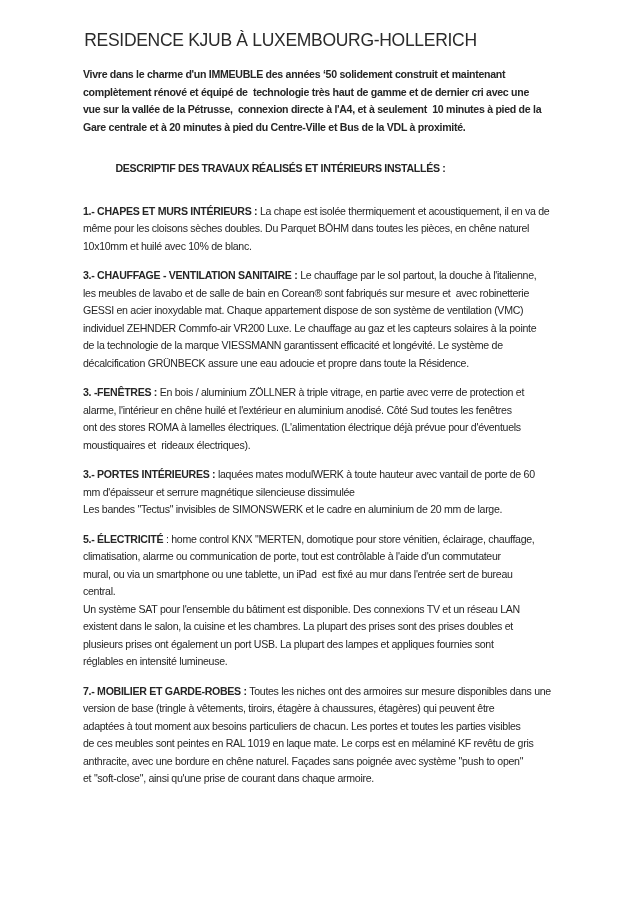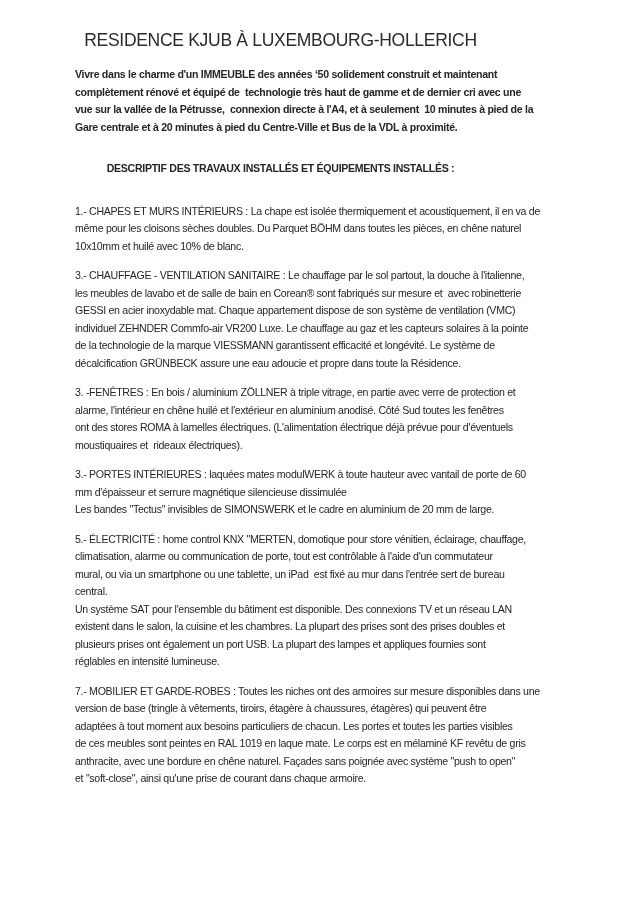--- a/index.html
+++ b/index.html
@@ -23,58 +23,58 @@
     margin: 0 0 14px 0;
     font-size: 17.5px;
     font-weight: 400;
     letter-spacing: -0.3px;
     line-height: 24px;
     text-align: center;
     color: #2b2b2b;
     white-space: pre;
   }
   .para {
-    margin: 0;
+    margin: 8px;
     font-size: 10.6px;
     line-height: 17.5px;
     letter-spacing: -0.3px;
     white-space: pre;
   }
   .intro {
     font-weight: 700;
     margin-bottom: 0;
   }
   .section-heading {
     font-weight: 700;
     text-align: center;
     margin: 24px 0 25px 0;
   }
   .section {
     margin-bottom: 12px;
   }
   .section-label {
-    font-weight: 400;
+    font-weight: 700;
   }
   .section-sep, .section-body {
     font-weight: 400;
   }
 </style>
 </head>
 <body>
 
 <div class="page">
 
   <h1 class="doc-title">RESIDENCE KJUB À LUXEMBOURG-HOLLERICH</h1>
 
   <p class="para intro">Vivre dans le charme d'un IMMEUBLE des années ‘50 solidement construit et maintenant
 complètement rénové et équipé de  technologie très haut de gamme et de dernier cri avec une
 vue sur la vallée de la Pétrusse,  connexion directe à l'A4, et à seulement  10 minutes à pied de la
 Gare centrale et à 20 minutes à pied du Centre-Ville et Bus de la VDL à proximité.</p>
 
-  <p class="para section-heading">DESCRIPTIF DES TRAVAUX INSTALLÉS ET ÉQUIPEMENTS INSTALLÉS :</p>
+  <p class="para section-heading">DESCRIPTIF DES TRAVAUX RÉALISÉS ET INTÉRIEURS INSTALLÉS :</p>
 
   <p class="para section"><span class="section-label">1.- CHAPES ET MURS INTÉRIEURS :</span><span class="section-sep"> </span><span class="section-body">La chape est isolée thermiquement et acoustiquement, il en va de
 même pour les cloisons sèches doubles. Du Parquet BÖHM dans toutes les pièces, en chêne naturel
 10x10mm et huilé avec 10% de blanc.</span></p>
 
   <p class="para section"><span class="section-label">3.- CHAUFFAGE - VENTILATION SANITAIRE :</span><span class="section-sep"> </span><span class="section-body">Le chauffage par le sol partout, la douche à l'italienne,
 les meubles de lavabo et de salle de bain en Corean® sont fabriqués sur mesure et  avec robinetterie
 GESSI en acier inoxydable mat. Chaque appartement dispose de son système de ventilation (VMC)
 individuel ZEHNDER Commfo-air VR200 Luxe. Le chauffage au gaz et les capteurs solaires à la pointe
 de la technologie de la marque VIESSMANN garantissent efficacité et longévité. Le système de

